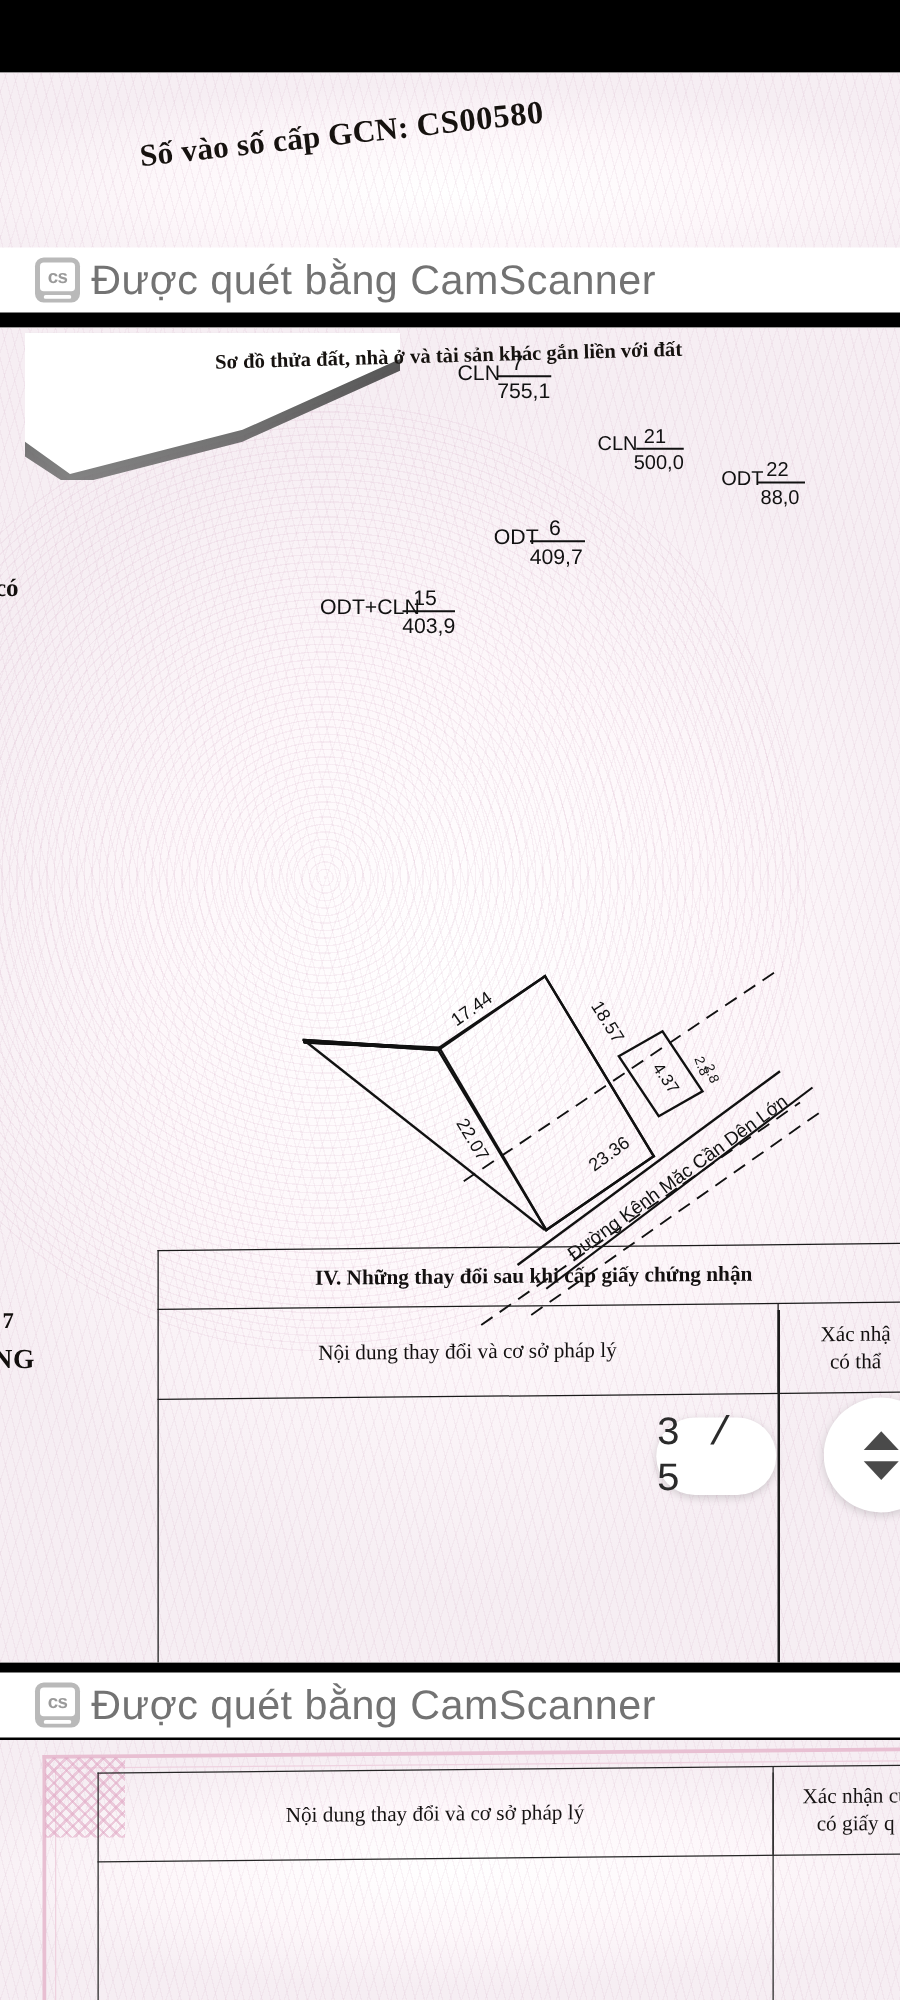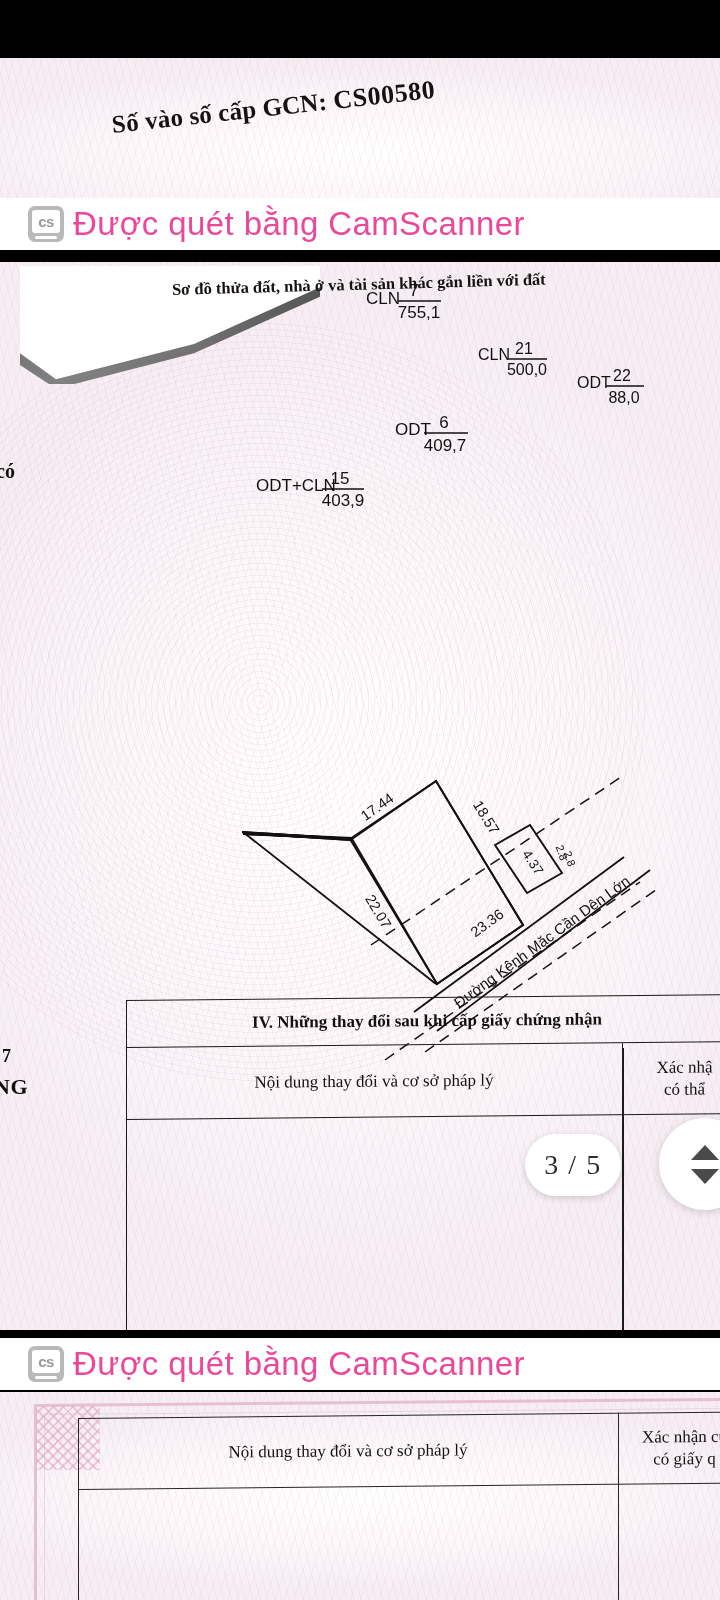--- a/index.html
+++ b/index.html
@@ -64,21 +64,21 @@
     background:#fff; border-radius:3px;
     display:flex; align-items:center; justify-content:center;
     font-family:"Liberation Sans", sans-serif; font-weight:700; font-size:15px; color:#9a9a9a;
     letter-spacing:-.5px;
   }
   .cs-logo .foot{
     position:absolute; left:7px; right:7px; bottom:3px; height:3px;
     background:#fff; border-radius:2px;
   }
   .cs-text{
-    font-family:"Liberation Sans", sans-serif; font-size:33px; color:#ec4899;
+    font-family:"Liberation Sans", sans-serif; font-size:33px; color:#737373;
     letter-spacing:.4px; white-space:nowrap;
   }
 
   
   #page2{ top:262px; height:1068px; }
   .corner-sheet{
     position:absolute; left:20px; top:4px; width:300px; height:118px;
   }
   .corner-sheet .white{
     position:absolute; inset:0;
@@ -104,21 +104,21 @@
 
   
   .cad{ position:absolute; left:0; top:0; width:720px; height:1068px; pointer-events:none; }
 
   
   .page-pill{
     position:absolute; left:525px; top:872px; width:96px; height:62px;
     background:#fff; border-radius:31px;
     box-shadow:0 2px 7px rgba(0,0,0,.16);
     display:flex; align-items:center; justify-content:center;
-    font-family:Liberation Serif, serif; font-size:28px; color:#2b2b2b; letter-spacing:1.5px;
+    font-family:Liberation Mono, monospace; font-size:32px; color:#2b2b2b; letter-spacing:1.5px;
   }
   .scroll-btn{
     position:absolute; left:659px; top:856px; width:92px; height:92px;
     background:#fff; border-radius:50%;
     box-shadow:0 2px 8px rgba(0,0,0,.16);
     display:flex; flex-direction:column; align-items:center; justify-content:center; gap:9px;
   }
   .tri-up,.tri-dn{ width:0;height:0;border-left:14px solid transparent;border-right:14px solid transparent; }
   .tri-up{ border-bottom:15px solid #4a4a4a; }
   .tri-dn{ border-top:15px solid #4a4a4a; }

